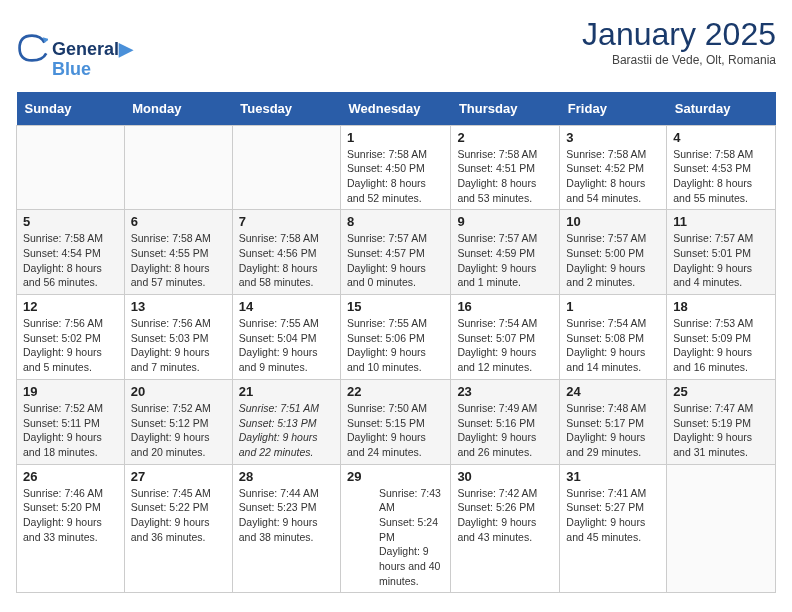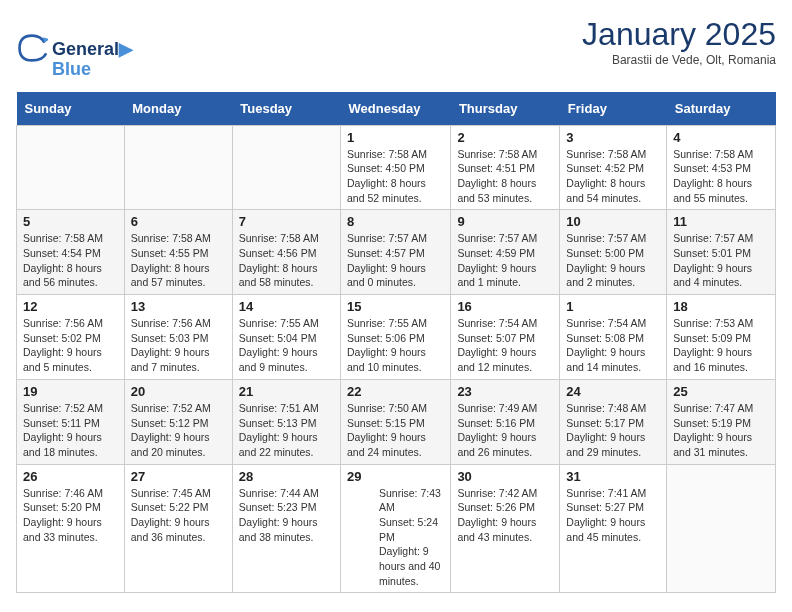--- a/index.html
+++ b/index.html
@@ -245,21 +245,21 @@
 Daylight: 9 hours and 18 minutes.</div>
         </td>
         <td>
           <div class="day-number">20</div>
           <div class="day-info" style="white-space: pre-line;">Sunrise: 7:52 AM
 Sunset: 5:12 PM
 Daylight: 9 hours and 20 minutes.</div>
         </td>
         <td>
           <div class="day-number">21</div>
-          <div class="day-info" style="white-space: pre-line;">Sunrise: 7:51 AM
+          <div class="day-info" style="white-space: pre-line; font-style: italic;">Sunrise: 7:51 AM
 Sunset: 5:13 PM
 Daylight: 9 hours and 22 minutes.</div>
         </td>
         <td>
           <div class="day-number">22</div>
           <div class="day-info" style="white-space: pre-line;">Sunrise: 7:50 AM
 Sunset: 5:15 PM
 Daylight: 9 hours and 24 minutes.</div>
         </td>
         <td>

